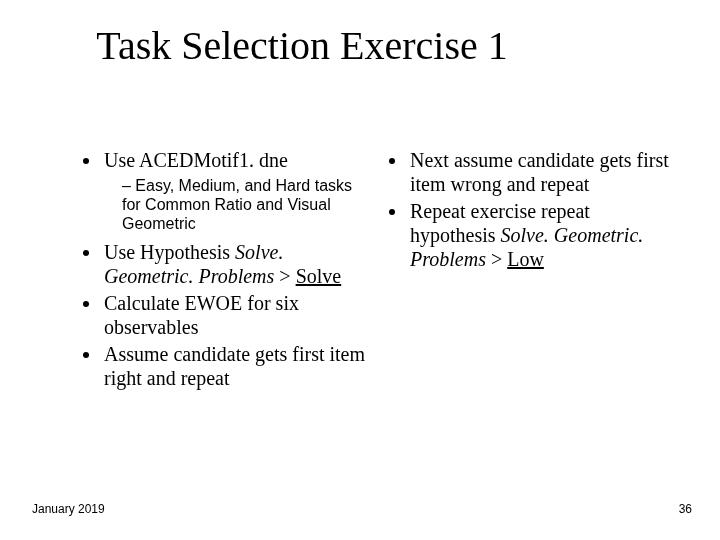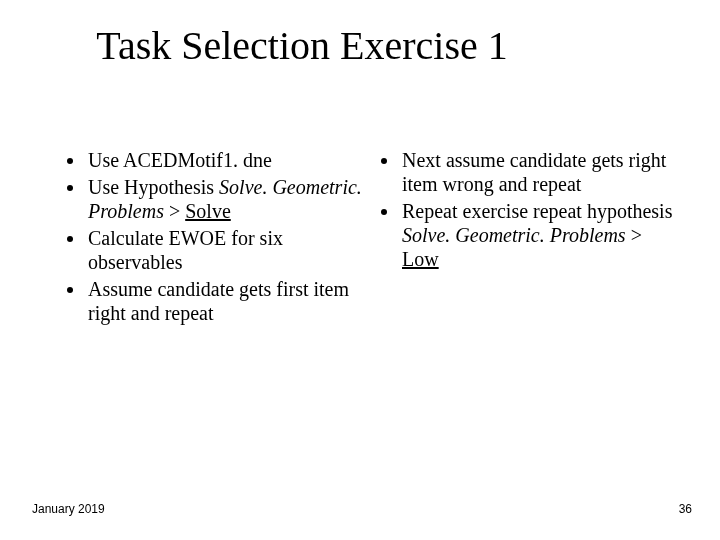--- a/index.html
+++ b/index.html
@@ -23,21 +23,21 @@
     top: 22px;
     left: 0;
     width: 604px;
     text-align: center;
     font-size: 40px;
     font-weight: normal;
   }
   .body {
     position: absolute;
     top: 148px;
-    left: 64px;
+    left: 80px;
     right: 40px;
     display: flex;
     gap: 12px;
   }
   .col {
     flex: 1 1 0;
     font-size: 20px;
     line-height: 1.2;
   }
   ul.outer {
@@ -97,32 +97,35 @@
 <div class="slide">
 
   <div class="title">Task Selection Exercise 1</div>
 
   <div class="body">
 
     <div class="col">
       <ul class="outer">
         <li>
           <span>Use ACEDMotif1. dne</span>
+          <ul class="inner">
+            <li>Easy, Medium, and Hard tasks for Common Ratio and Visual Geometric</li>
+          </ul>
         </li>
         <li>
           <span>Use Hypothesis </span><span class="italic">Solve. Geometric. Problems</span><span> &gt; </span><span class="underline">Solve</span>
         </li>
         <li>Calculate EWOE for six observables</li>
         <li>Assume candidate gets first item right and repeat</li>
       </ul>
     </div>
 
     <div class="col">
       <ul class="outer">
-        <li>Next assume candidate gets right item wrong and repeat</li>
+        <li>Next assume candidate gets first item wrong and repeat</li>
         <li>
           <span>Repeat exercise repeat hypothesis </span><span class="italic">Solve. Geometric. Problems</span><span> &gt; </span><span class="underline">Low</span>
         </li>
       </ul>
     </div>
 
   </div>
 
   <div class="footer">
     <div class="foot-left">January 2019</div>

